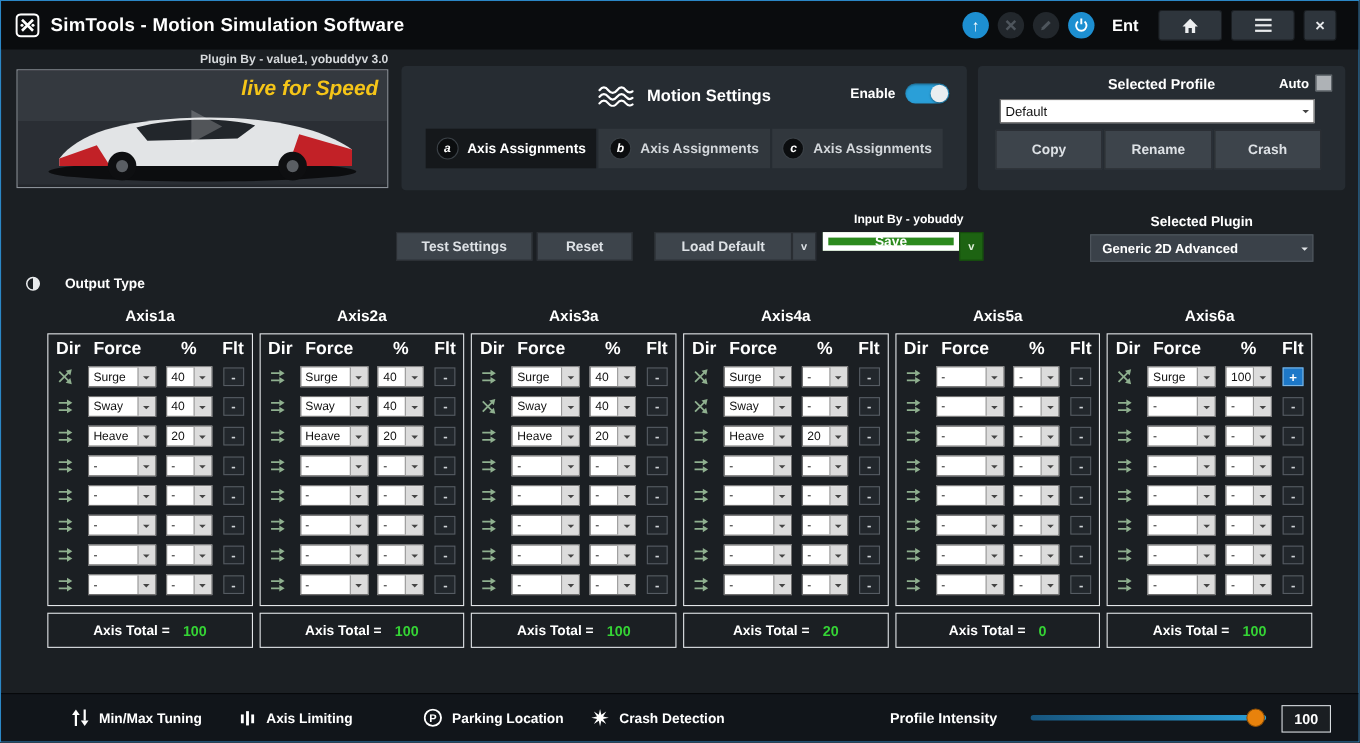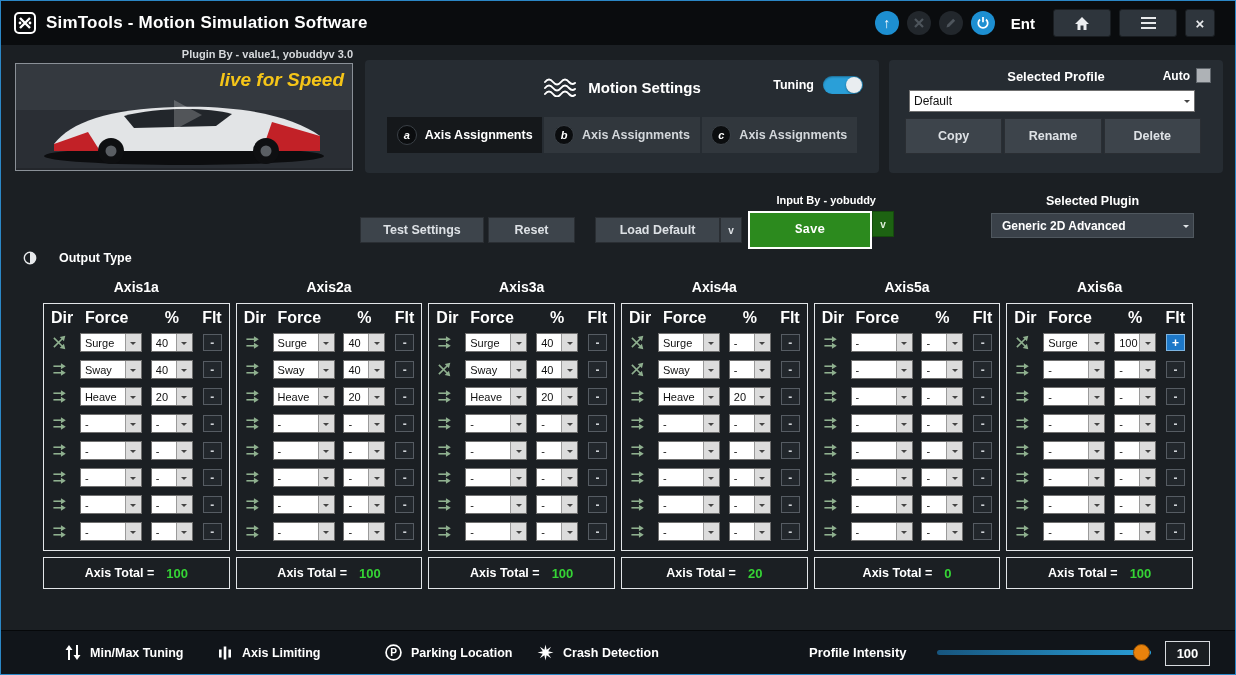--- a/index.html
+++ b/index.html
@@ -75,21 +75,21 @@
   .radio.selected::after{content:"";position:absolute;left:2px;top:2px;width:6px;height:6px;border-radius:50%;background:#2a9fd8;}
   .radio-label{color:#fff;font-size:12.5px;font-weight:bold;}
   .actions-block{position:absolute;left:359px;top:193px;width:518px;height:46px;}
   .plugin-by2{position:absolute;right:2px;top:0;color:#fff;font-size:11px;font-weight:bold;}
   .action-row{position:absolute;left:0;top:17px;display:flex;align-items:center;}
   .btn-test{width:124px;height:26px;margin-right:4px;}
   .btn-reset{width:87px;height:26px;margin-right:20px;}
   .btn-loaddef{width:125px;height:26px;}
   .btn-arrow{width:22px;height:26px;font-size:10px;}
   .save-group{display:flex;margin-left:6px;}
-  .btn-save{width:124px;height:38px;background:#2c8a1e;border:2px solid #ffffff;color:#fff;font-family:Liberation Mono, monospace;}
+  .btn-save{width:124px;height:17px;background:#2c8a1e;border:5px solid #ffffff;color:#fff;}
   .btn-save-arrow{width:22px;height:26px;background:#1d6312;border:1px solid #154a0d;color:#dff0da;font-size:10px;}
   .plugin-select-block{position:absolute;left:990px;top:193px;width:203px;}
   .plugin-select-label{text-align:center;color:#fff;font-size:12.5px;font-weight:bold;}
   .plugin-combo{height:25px;margin-top:5px;}
   
   .output-type{position:absolute;left:22px;top:250px;display:flex;align-items:center;gap:22px;}
   .output-type span{color:#fff;font-size:12.5px;font-weight:bold;}
   
   .axes-row{position:absolute;left:42px;top:278px;right:42px;display:flex;gap:6px;}
   .axis-col{flex:1;min-width:0;}
@@ -211,21 +211,21 @@
         <svg width="34" height="20" viewBox="0 0 34 20">
           <g fill="none" stroke="#fff" stroke-width="2" stroke-linecap="round">
             <path d="M2 5 q4 -5 8 0 q4 5 8 0 q4 -5 8 0 q3 3.5 6 1"></path>
             <path d="M2 11 q4 -5 8 0 q4 5 8 0 q4 -5 8 0 q3 3.5 6 1"></path>
             <path d="M2 17 q4 -5 8 0 q4 5 8 0 q4 -5 8 0 q3 3.5 6 1"></path>
           </g>
         </svg>
         <span>Motion Settings</span>
       </div>
       <div class="enable-wrap">
-        <span class="enable-label">Tuning</span>
+        <span class="enable-label">Enable</span>
         <span class="toggle"></span>
       </div>
     </div>
     <div class="tabs">
       <div class="tab selected">
         <span class="tab-badge">a</span>
         <span>Axis Assignments</span>
       </div>
       <div class="tab">
         <span class="tab-badge">b</span>
@@ -244,21 +244,21 @@
       <span class="auto-label">Auto</span>
       <span class="checkbox"></span>
     </div>
     <div class="combo flat profile-combo">
       <span class="txt">Default</span>
       <span class="arr"></span>
     </div>
     <div class="profile-btns">
       <button class="gbtn">Copy</button>
       <button class="gbtn">Rename</button>
-      <button class="gbtn">Delete</button>
+      <button class="gbtn">Crash</button>
     </div>
   </div>
 
 
   <div class="actions-block">
     <div class="plugin-by2">Input By - yobuddy</div>
     <div class="action-row">
       <button class="gbtn btn-test">Test Settings</button>
       <button class="gbtn btn-reset">Reset</button>
       <button class="gbtn btn-loaddef">Load Default</button>

